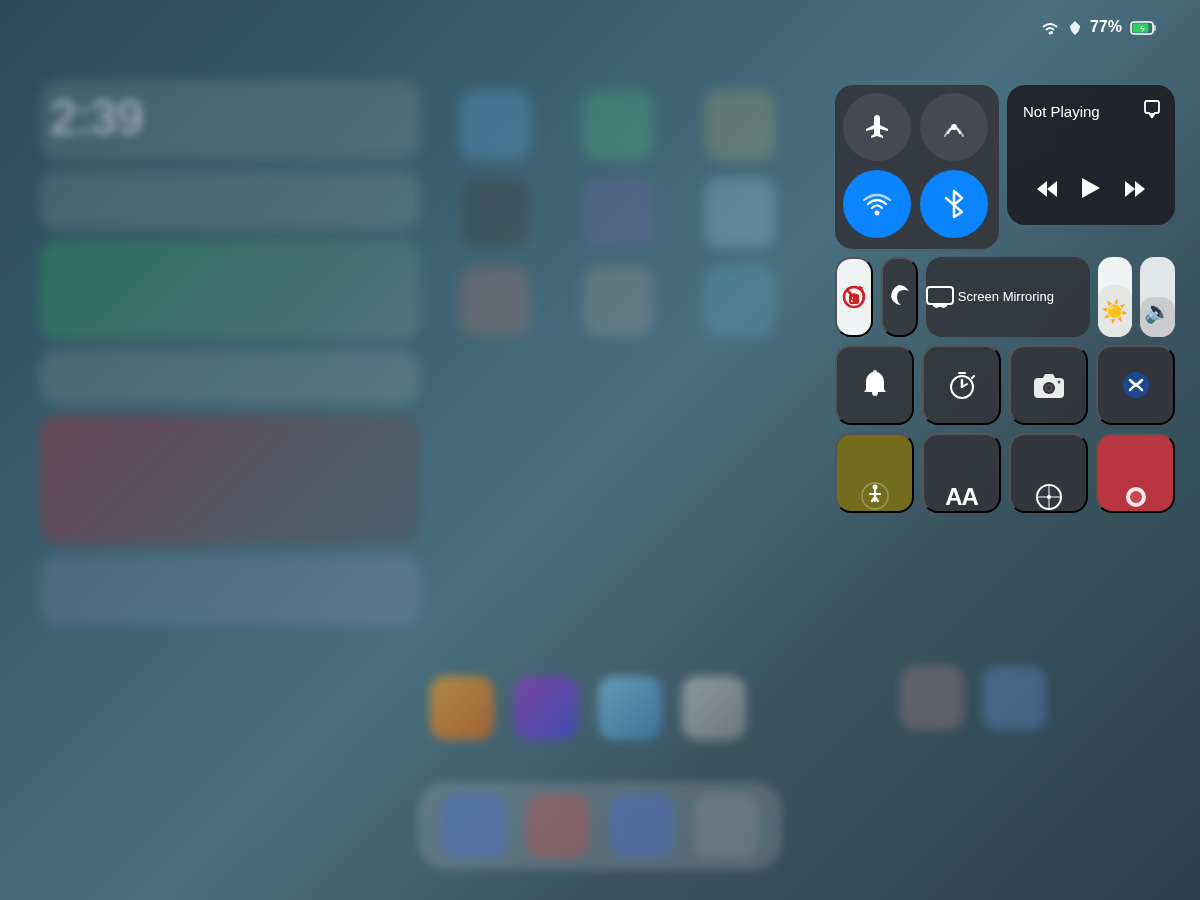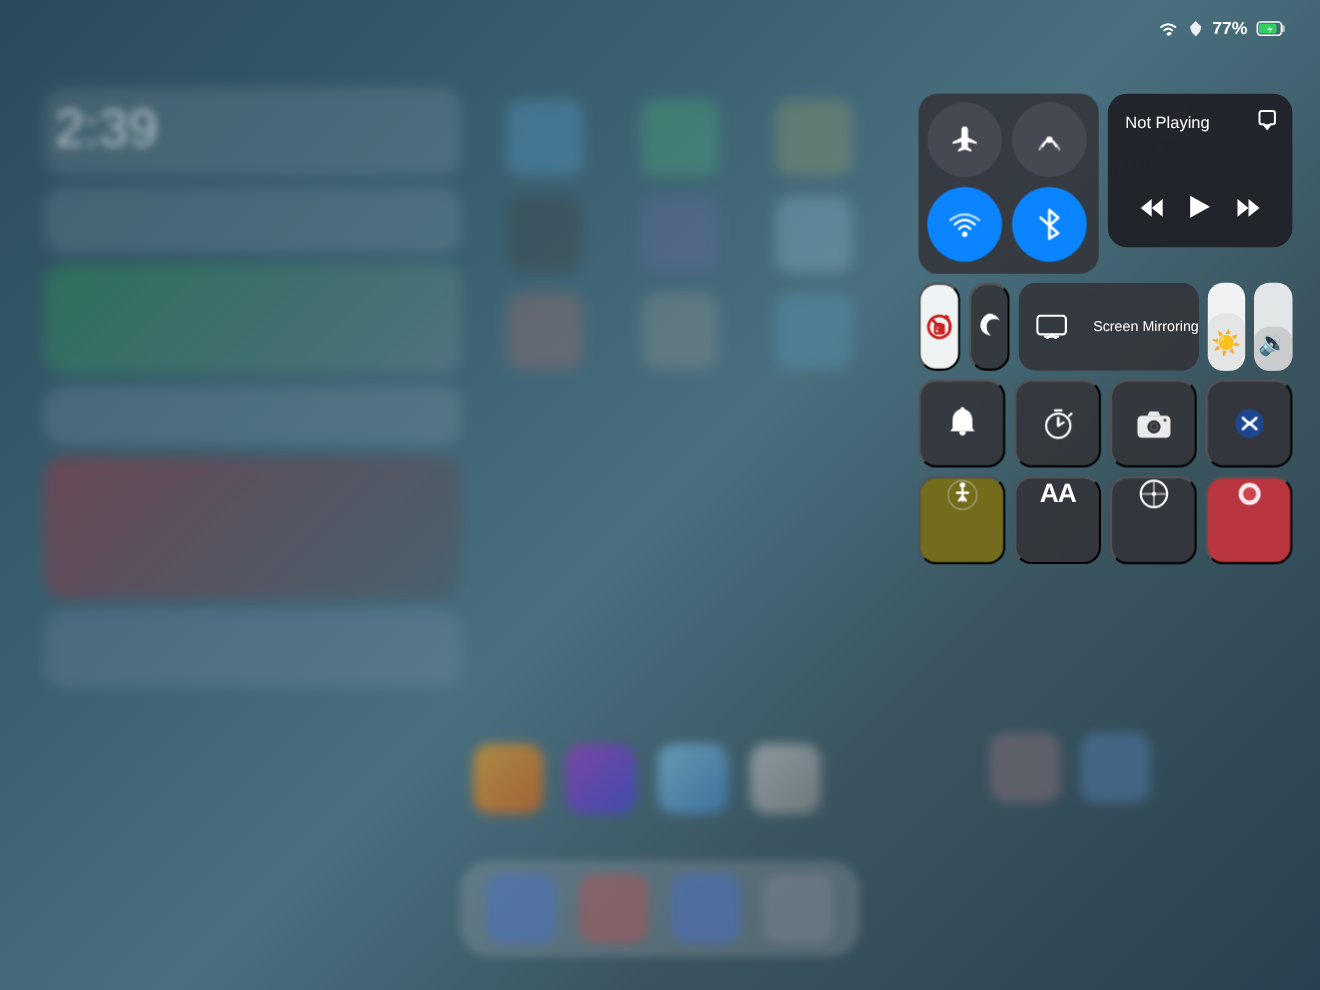--- a/index.html
+++ b/index.html
@@ -18,23 +18,23 @@
       position: absolute;
       inset: 0;
       background: linear-gradient(135deg, #2a4a5a 0%, #3a6070 30%, #4a7080 50%, #3a5560 70%, #2a4050 100%);
       filter: blur(0px);
     }
 
     
     .status-bar {
       position: absolute;
       top: 18px;
-      right: 30px;
-      display: flex;
-      align-items: flex-start;
+      right: 42px;
+      display: flex;
+      align-items: flex-end;
       gap: 8px;
       color: white;
       font-size: 16px;
       font-weight: 600;
       z-index: 100;
     }
 
     .status-bar .battery-pct {
       font-size: 16px;
     }
@@ -159,22 +159,22 @@
     }
 
     
     .screen-mirror-btn {
       background: rgba(50, 50, 55, 0.85);
       border-radius: 16px;
       width: 164px;
       height: 80px;
       display: flex;
       align-items: center;
-      justify-content: flex-end;
-      gap: 24px;
+      justify-content: flex-start;
+      gap: 4px;
       cursor: pointer;
       color: white;
       backdrop-filter: blur(20px);
     }
 
     .screen-mirror-text {
       display: flex;
       flex-direction: column;
       align-items: flex-start;
     }
@@ -230,21 +230,21 @@
       cursor: pointer;
       backdrop-filter: blur(20px);
     }
 
     
     .row5-btn {
       width: 80px;
       height: 80px;
       border-radius: 16px;
       display: flex;
-      align-items: flex-start;
+      align-items: flex-end;
       justify-content: center;
       font-size: 28px;
       color: white;
       cursor: pointer;
       backdrop-filter: blur(20px);
     }
 
     .olive-bg { background: rgba(120, 110, 20, 0.9); }
     .dark-btn-bg { background: rgba(50, 50, 55, 0.85); }
     .red-btn-bg { background: rgba(200, 50, 60, 0.9); }

